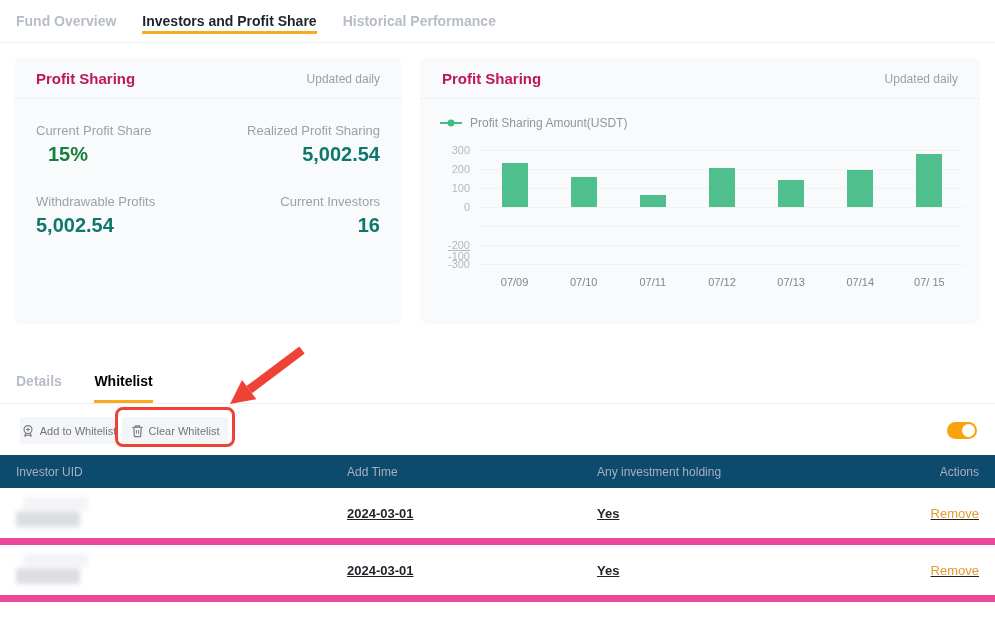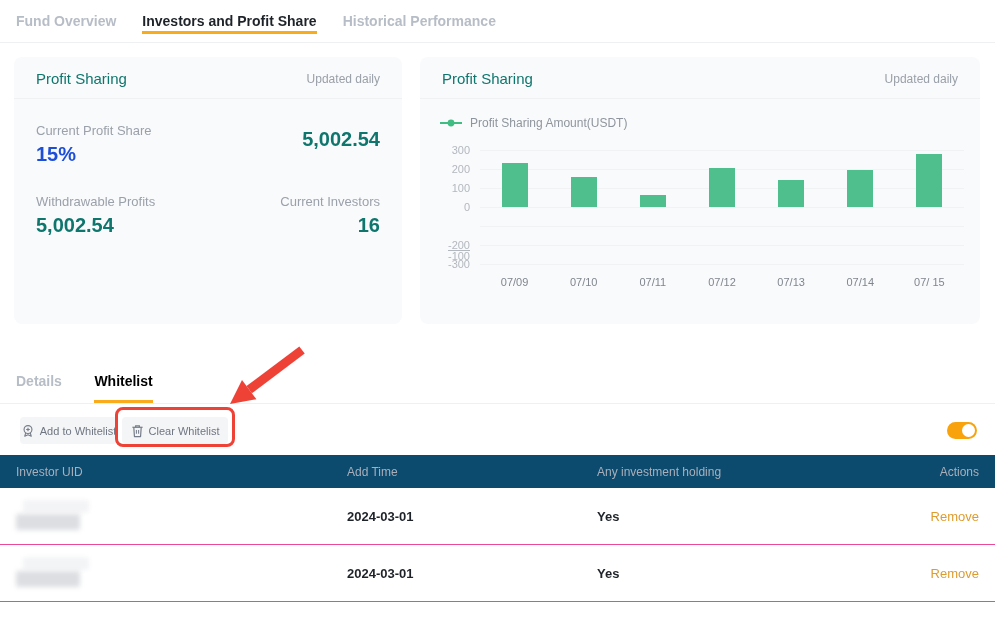--- a/index.html
+++ b/index.html
@@ -9,29 +9,29 @@
 
   
   .top-tabs { position:absolute; top:0; left:0; right:0; height:43px; border-bottom:1px solid #eef0f2; padding:13px 16px 8px; display:flex; gap:26px; }
   .top-tab { font-size:14px; font-weight:700; color:#b7bdc6; padding-bottom:10px; border-bottom:3px solid transparent; cursor:pointer; white-space:nowrap; }
   .top-tab.active { color:#1e2329; border-bottom-color:#f9ab1c; }
 
   
   .cards { position:absolute; top:57px; left:14px; right:15px; display:flex; gap:18px; }
   .card { background:#f9fafb; border-radius:8px; height:267px; }
   .card-header { display:flex; justify-content:space-between; align-items:center; padding:13px 22px 11px; border-bottom:1px solid #f0f1f3; }
-  .card-title { font-size:15px; font-weight:400; color:#0f766e; }
+  .card-title { font-size:15px; font-weight:700; color:#be185d; }
   .card-updated { font-size:12px; color:#9aa0a8; }
 
   .stats-card { width:388px; flex:none; }
   .stats-grid { display:grid; grid-template-columns:1fr 1fr; row-gap:28px; padding:24px 22px; }
   .stat-label { font-size:13px; color:#9ba1ab; }
   .stat-value { font-size:20px; font-weight:700; color:#0f766e; margin-top:5px; }
   .stat.right { text-align:right; }
-  .stat-value.green { color:#1d4ed8; }
+  .stat-value.green { color:#15803d;margin-left:12px; }
 
   .chart-card { flex:1; }
   .legend-row { display:flex; align-items:center; gap:8px; padding:17px 20px 0 20px; }
   .legend-text { font-size:12px; color:#8f959e; }
   .chart-body { display:flex; margin:20px 16px 0 16px; }
   .y-col { width:44px; position:relative; height:114px; flex:none; }
   .ytick { position:absolute; right:10px; transform:translateY(-50%); font-size:11px; color:#b3b8bf; }
   .plot { flex:1; position:relative; height:114px; }
   .gridline { position:absolute; left:0; right:0; height:1px; background:#f0f2f4; }
   .bars { position:absolute; inset:0; display:flex; }
@@ -54,21 +54,21 @@
   .red-box { position:absolute; left:-7px; right:-7px; top:-10px; bottom:-3px; border:3px solid #ee4237; border-radius:8px; pointer-events:none; }
   .toggle { margin-left:auto; width:30px; height:17px; border-radius:9px; background:#c9ced6; position:relative; cursor:pointer; }
   .toggle.on { background:#f8a30b; }
   .toggle .knob { position:absolute; top:2px; width:13px; height:13px; border-radius:50%; background:#fff; left:2px; transition:left .1s; }
   .toggle.on .knob { left:15px; }
 
   
   .wl-table { position:absolute; top:455px; left:0; right:0; }
   .thead { height:33px; display:grid; grid-template-columns:331px 250px 1fr auto; align-items:center; padding:0 16px; background:#0c4a6e; font-size:12px; color:#a9afba; }
   .thead .col-actions { justify-self:end; }
-  .trow { height:57px; display:grid; grid-template-columns:331px 250px 1fr auto; align-items:center; padding:0 16px; border-bottom:1px solid #ec4899; }
+  .trow { height:57px; display:grid; grid-template-columns:331px 250px 1fr auto; align-items:center; padding:0 16px; border-bottom:7px solid #ec4899;text-decoration:underline; }
   .cell-strong { font-size:13px; font-weight:700; color:#1e2329; }
   .remove-link { justify-self:end; font-size:13px; color:#de9c2e; cursor:pointer; }
   .uid-redact { position:relative; width:78px; height:32px; }
   .uid-redact .b1 { position:absolute; top:0; left:7px; width:66px; height:13px; background:#f3f4f6; border-radius:2px; filter:blur(2px); }
   .uid-redact .b2 { position:absolute; top:14px; left:0; width:64px; height:16px; background:#dcdee2; border-radius:2px; filter:blur(2.5px); }
 
   
   .annot-arrow { position:absolute; left:222px; top:346px; pointer-events:none; }
 </style>
 </head>
@@ -88,20 +88,21 @@
       <header class="card-header">
         <span class="card-title">Profit Sharing</span>
         <span class="card-updated">Updated daily</span>
       </header>
       <div class="stats-grid">
         <div class="stat">
           <div class="stat-label">Current Profit Share</div>
           <div class="stat-value green">15%</div>
         </div>
         <div class="stat right">
+          <div class="stat-label">Realized Profit Sharing</div>
           <div class="stat-value">5,002.54</div>
         </div>
         <div class="stat">
           <div class="stat-label">Withdrawable Profits</div>
           <div class="stat-value">5,002.54</div>
         </div>
         <div class="stat right">
           <div class="stat-label">Current Investors</div>
           <div class="stat-value">16</div>
         </div>

